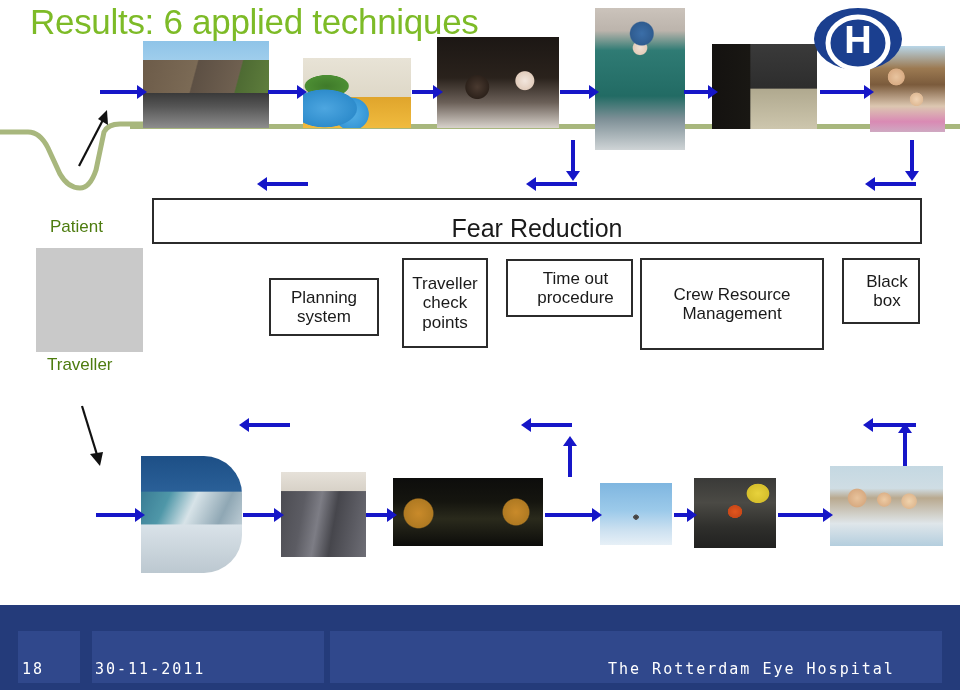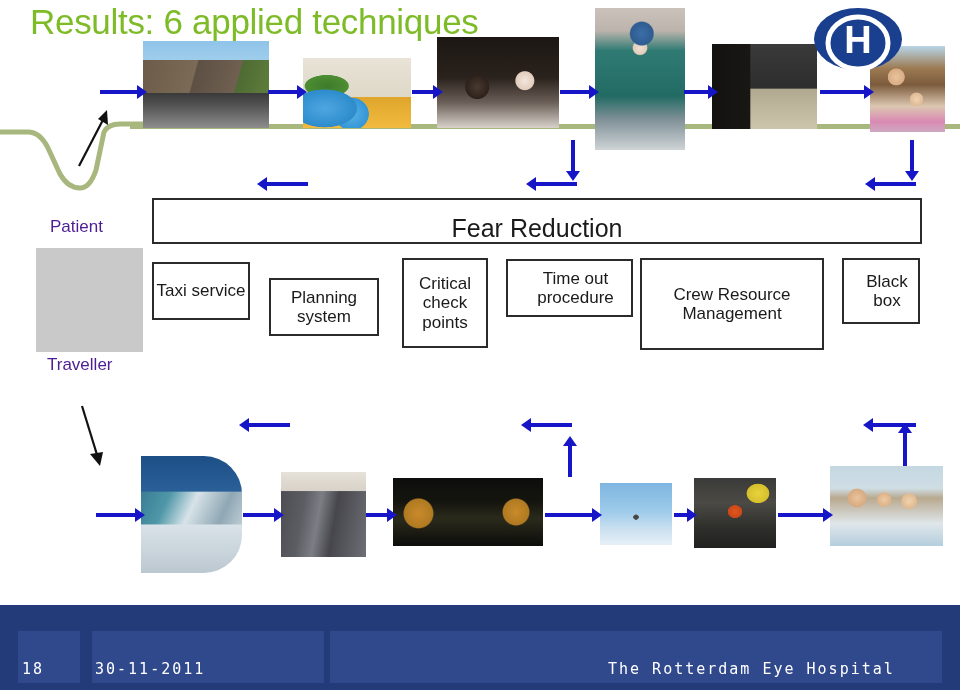--- a/index.html
+++ b/index.html
@@ -191,21 +191,21 @@
     line-height: 1.12;
     box-sizing: border-box;
   }
   .tech-box { font-size: 17px; }
   .fear-box { font-size: 25px; align-items: flex-end; }
 
   
   .role-label {
     position: absolute;
     font-size: 17px;
-    color: #4c1d95;
+    color: #4d7c0f;
     white-space: nowrap;
   }
 
   
   #logo { position: absolute; }
 
   
   #footer {
     position: absolute;
     left: 0;
@@ -281,30 +281,27 @@
   <div class="arrow-left" style="left:874px; top:182px; width:42px;"></div>
 
   <div class="role-label" style="left:50px; top:217px;">Patient</div>
   <div class="photo ph-house" style="left:36px; top:248px; width:107px; height:104px;"></div>
   <div class="role-label" style="left:47px; top:355px;">Traveller</div>
 
   <div class="fear-box" style="left:152px; top:198px; width:770px; height:46px;">
     <span>Fear Reduction</span>
   </div>
 
-  <div class="tech-box" style="left:152px; top:262px; width:98px; height:58px;">
-    <span>Taxi service</span>
-  </div>
 
   <div class="tech-box" style="left:269px; top:258px; width:110px; height:58px;margin-top:20px;">
     <span>Planning system</span>
   </div>
 
   <div class="tech-box" style="left:402px; top:258px; width:86px; height:90px;">
-    <span>Critical check points</span>
+    <span>Traveller check points</span>
   </div>
 
   <div class="tech-box" style="left:506px; top:259px; width:127px; height:58px;padding-left:12px;">
     <span>Time out procedure</span>
   </div>
 
   <div class="tech-box" style="left:640px; top:258px; width:184px; height:92px;">
     <span>Crew Resource Management</span>
   </div>
 

